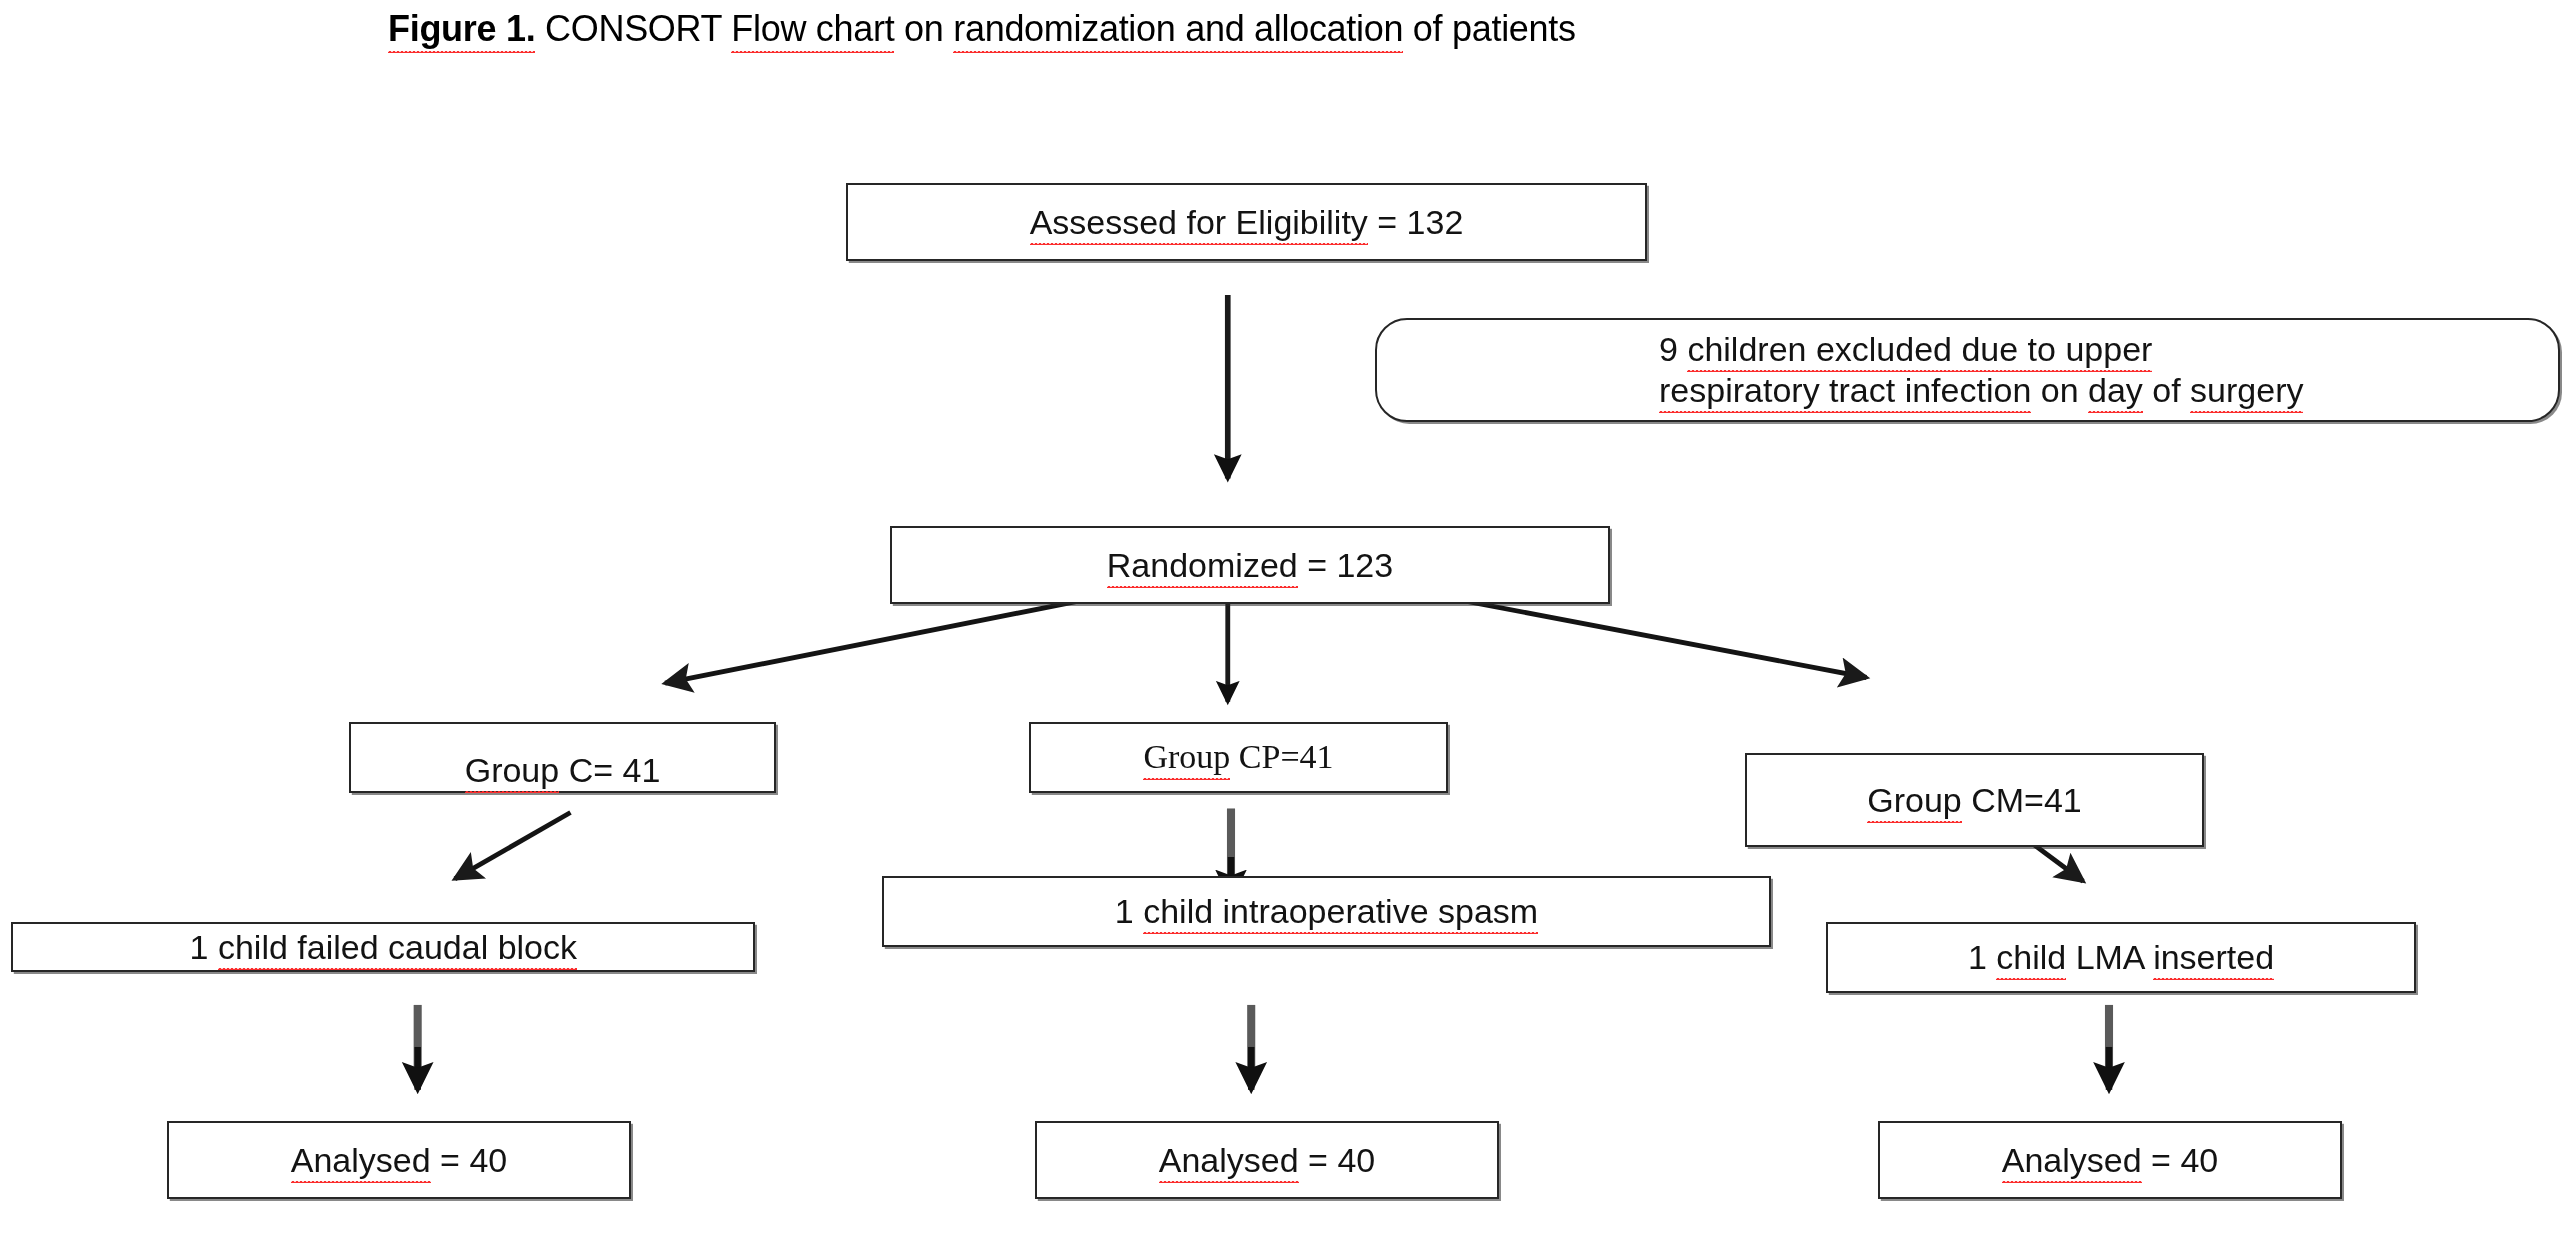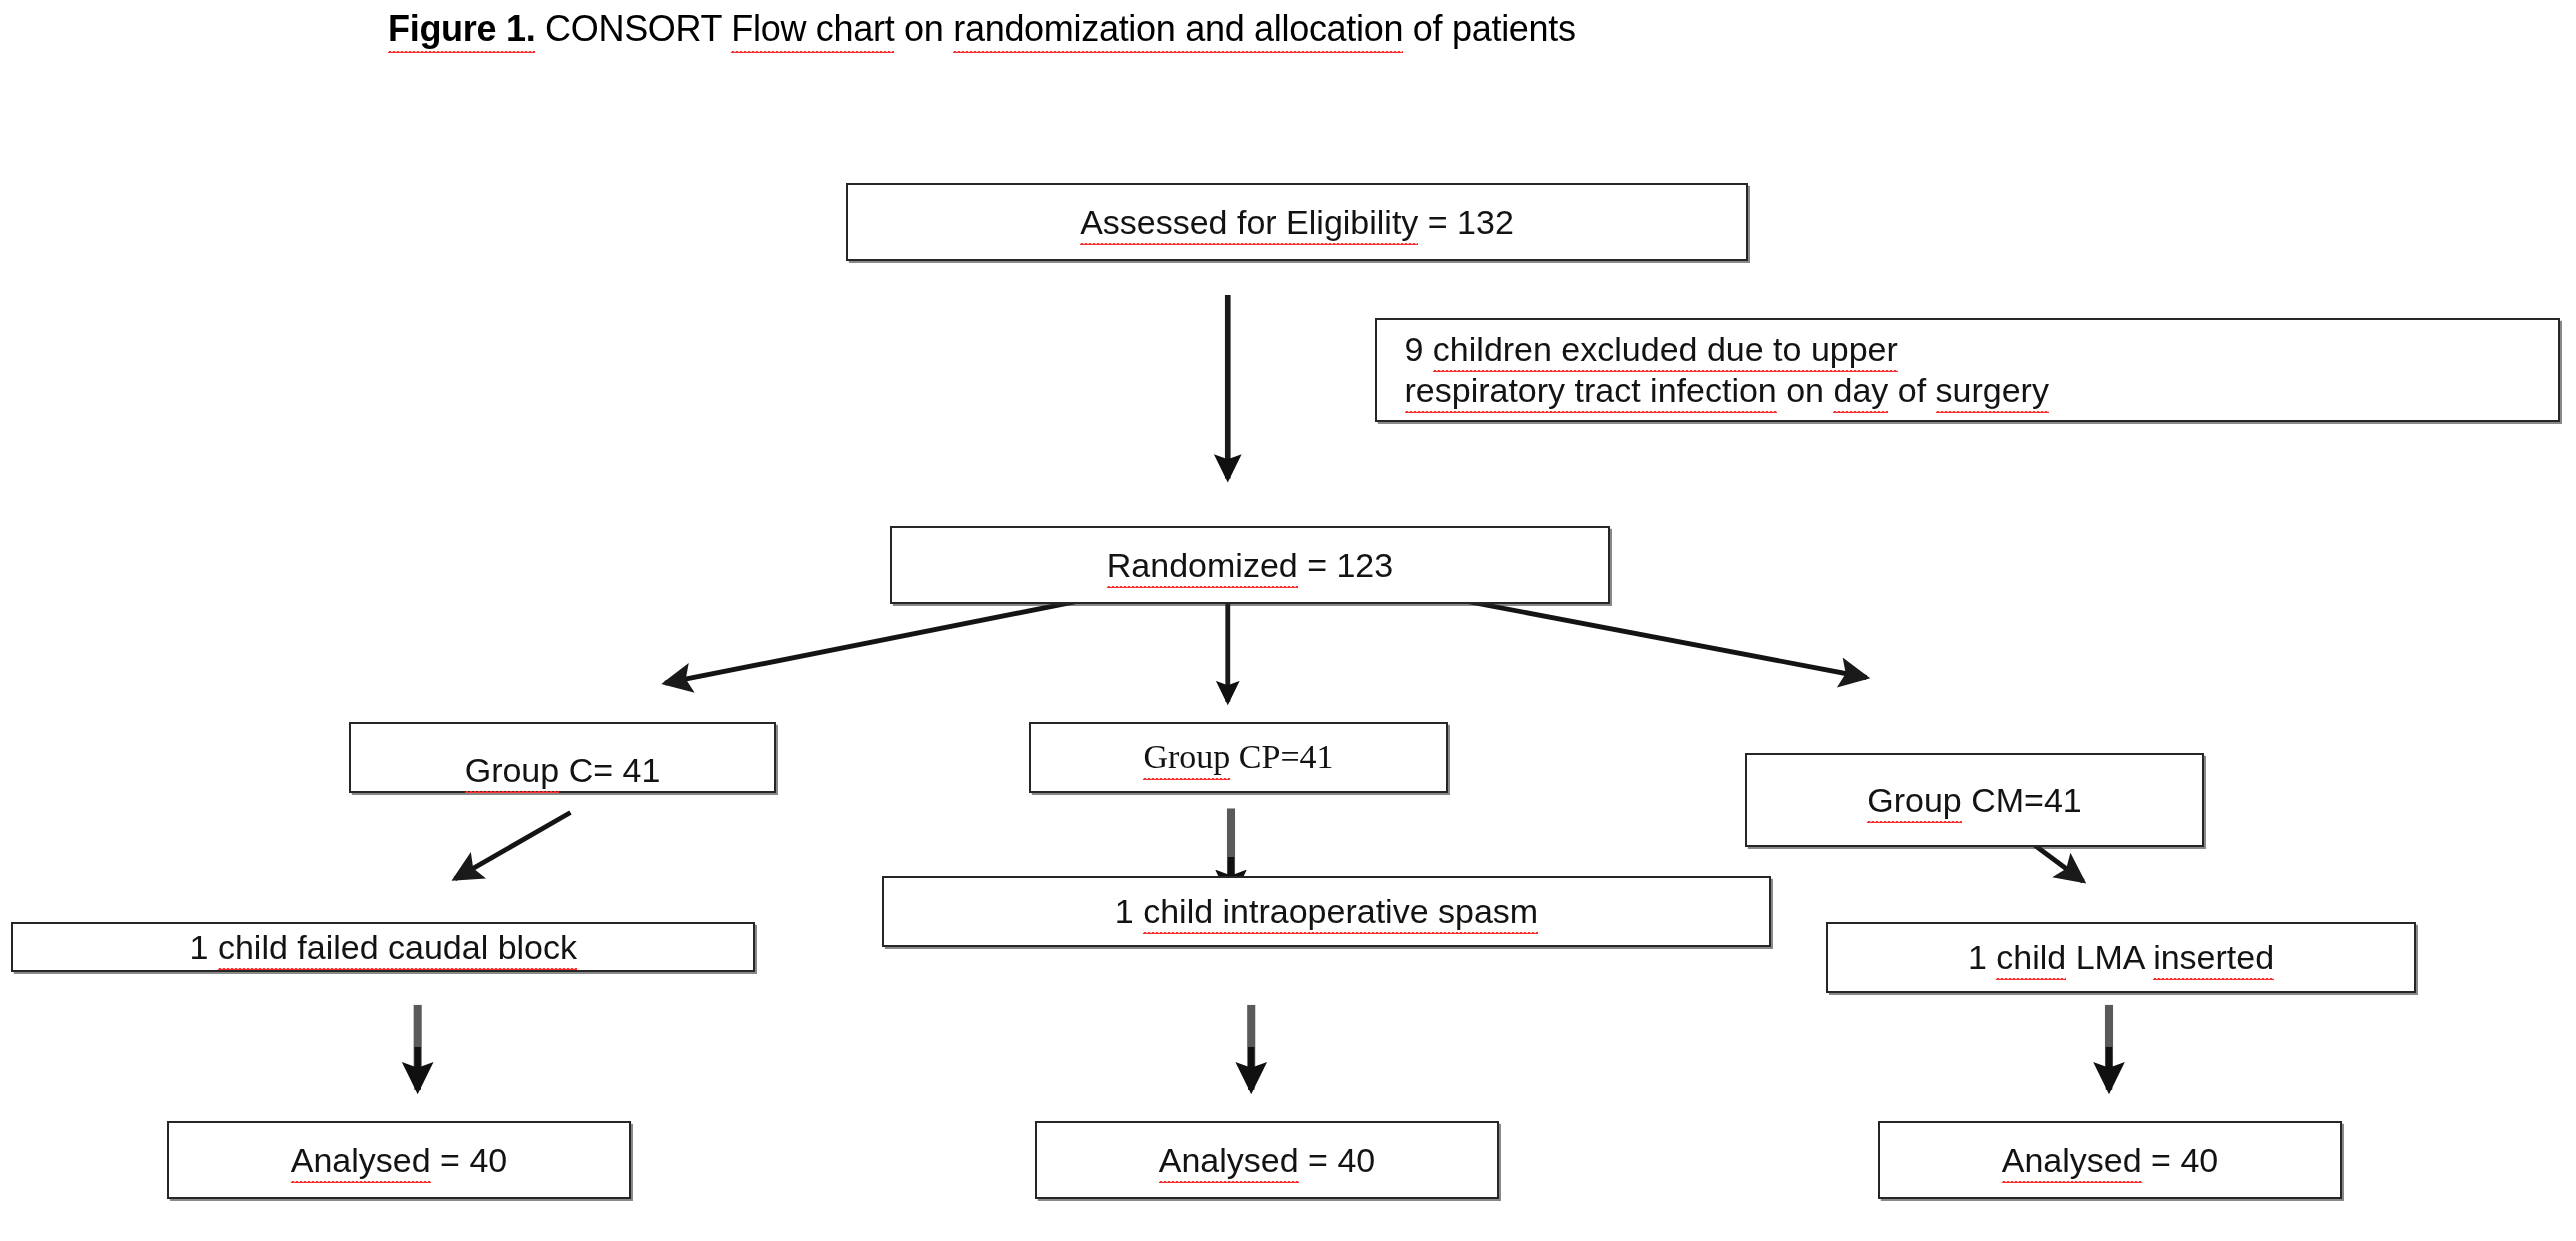--- a/index.html
+++ b/index.html
@@ -71,22 +71,23 @@
     justify-content: center;
   }
   .node .txt {
     font-size: 34px;
     line-height: 40px;
     color: #131313;
     text-align: center;
     white-space: nowrap;
   }
   .node.multiline {
-    justify-content: flex-start;
+    justify-content: center;
     padding-left: 27.5px;
+    border-radius: 32px;
   }
   .node.multiline .txt {
     text-align: left;
     white-space: normal;
   }
   .node.multiline .txt .ln {
     display: block;
     white-space: nowrap;
   }
 
@@ -156,21 +157,21 @@
       <line x1="1547" y1="1243" x2="1547" y2="1330" stroke="#5a5a5a" stroke-width="10"></line>
       <line x1="1547" y1="1295" x2="1547" y2="1348" stroke="#101010" stroke-width="8" marker-end="url(#headBig)"></line>
     </g>
 
     <g>
       <line x1="2608" y1="1243" x2="2608" y2="1330" stroke="#5a5a5a" stroke-width="10"></line>
       <line x1="2608" y1="1295" x2="2608" y2="1348" stroke="#101010" stroke-width="8" marker-end="url(#headBig)"></line>
     </g>
   </svg>
 
-  <div class="node" style="left:846px; top:183px; width:902px; height:78px;">
+  <div class="node" style="left:846px; top:183px; width:801px; height:78px;">
     <div class="txt">
       <span class="sq">Assessed for Eligibility</span><span> = 132</span>
     </div>
   </div>
 
   <div class="node multiline" style="left:1375px; top:318px; width:1185px; height:104px;">
     <div class="txt">
       <span class="ln"><span>9 </span><span class="sq">children excluded due to upper</span></span>
       <span class="ln"><span class="sq">respiratory tract infection</span><span> on </span><span class="sq">day</span><span> of </span><span class="sq">surgery</span></span>
     </div>

